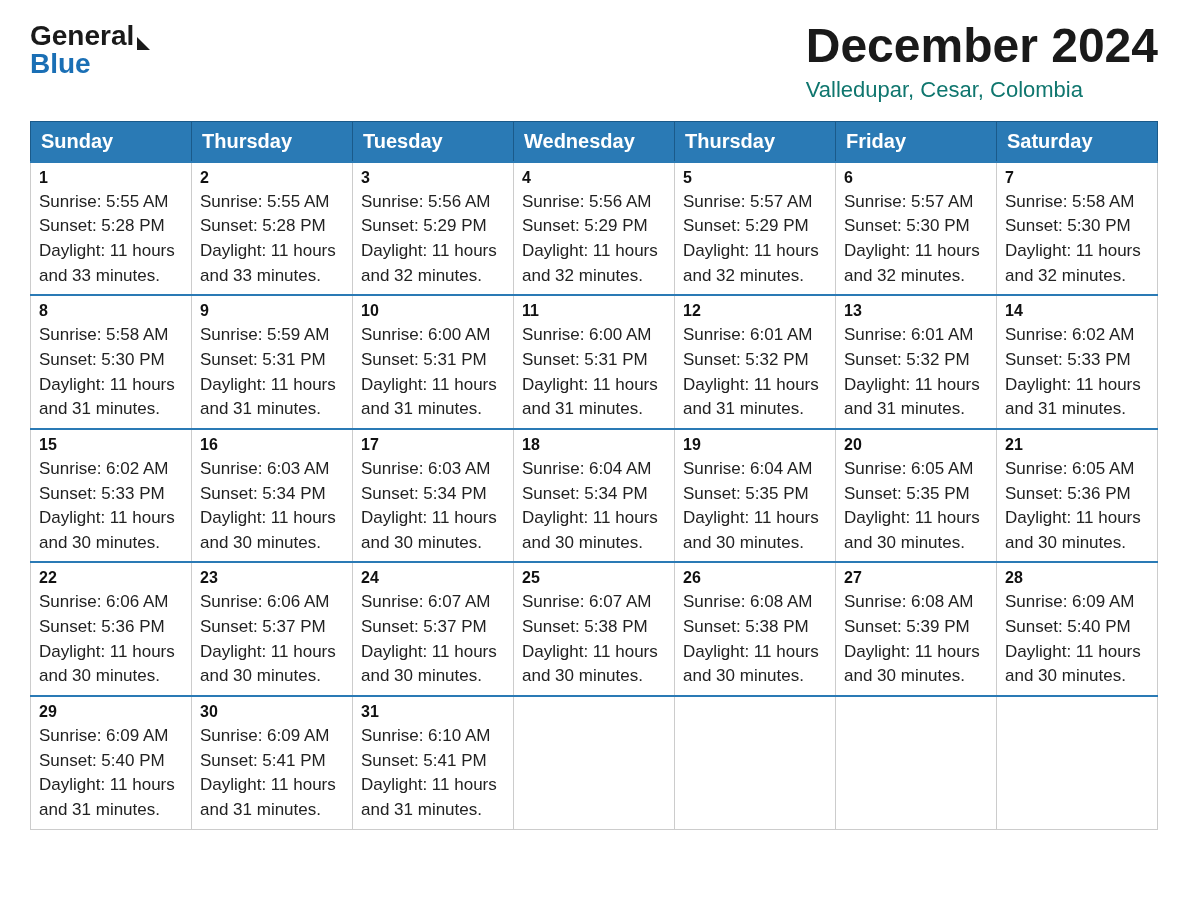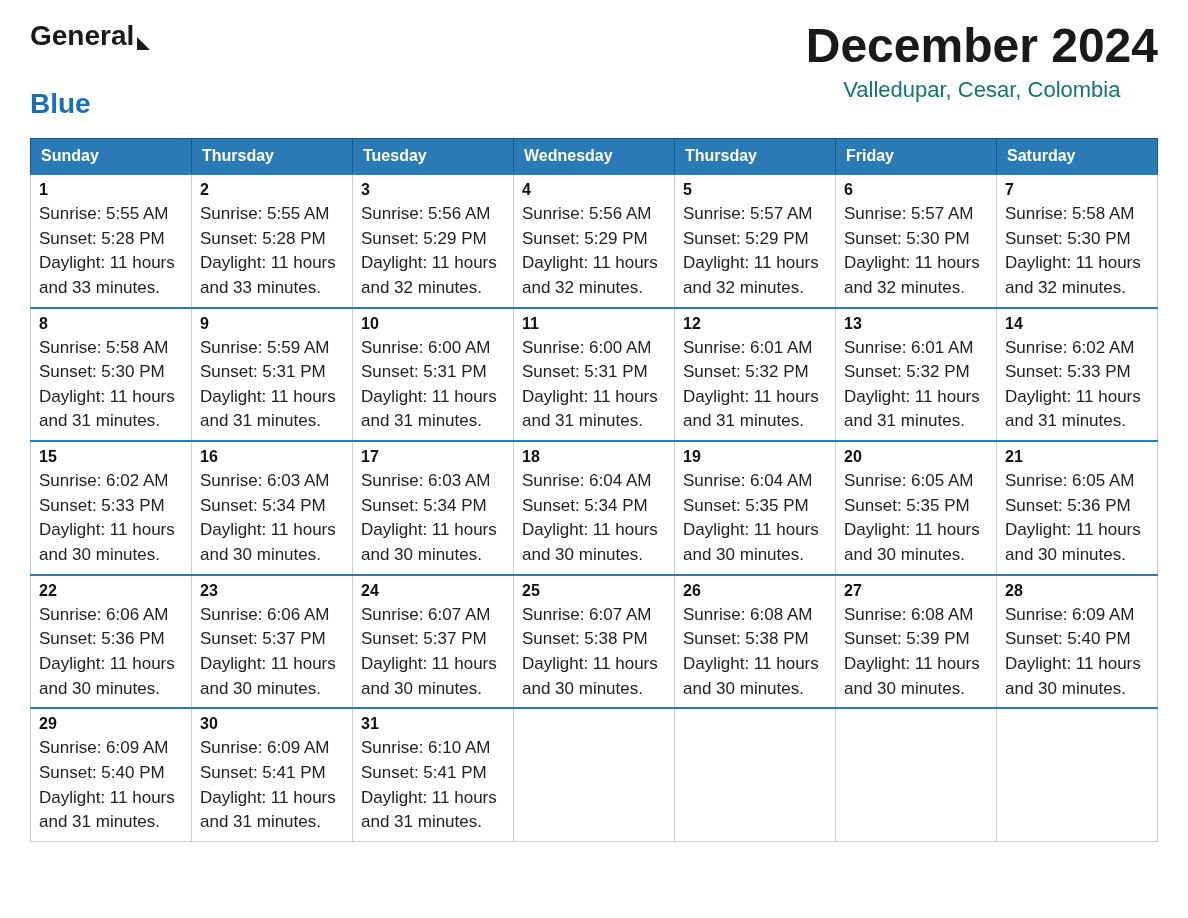--- a/index.html
+++ b/index.html
@@ -36,30 +36,29 @@
       font-weight: bold;
       color: #1a6fb5;
       font-family: Arial, sans-serif;
       display: block;
       margin-top: -4px;
     }
 
     .logo-block {
       display: flex;
       flex-direction: column;
-      gap: 40px;
     }
 
     .logo-top-row {
       display: flex;
       align-items: flex-end;
     }
 
     .title-block {
-      text-align: center;
+      text-align: left;
     }
 
     .month-title {
       font-size: 48px;
       font-weight: bold;
       color: #1a1a1a;
       line-height: 1.1;
     }
 
     .location-title {
@@ -70,21 +69,21 @@
 
     .calendar-table {
       width: 100%;
       border-collapse: collapse;
       border: 1px solid #999;
     }
 
     .calendar-table th {
       background-color: #2a7ab5;
       color: #fff;
-      font-size: 16px;
+      font-size: 20px;
       font-weight: bold;
       padding: 8px 10px;
       text-align: left;
       border: 1px solid #1a5a8a;
     }
 
     .calendar-table td {
       vertical-align: top;
       padding: 6px 8px;
       border: 1px solid #ccc;

